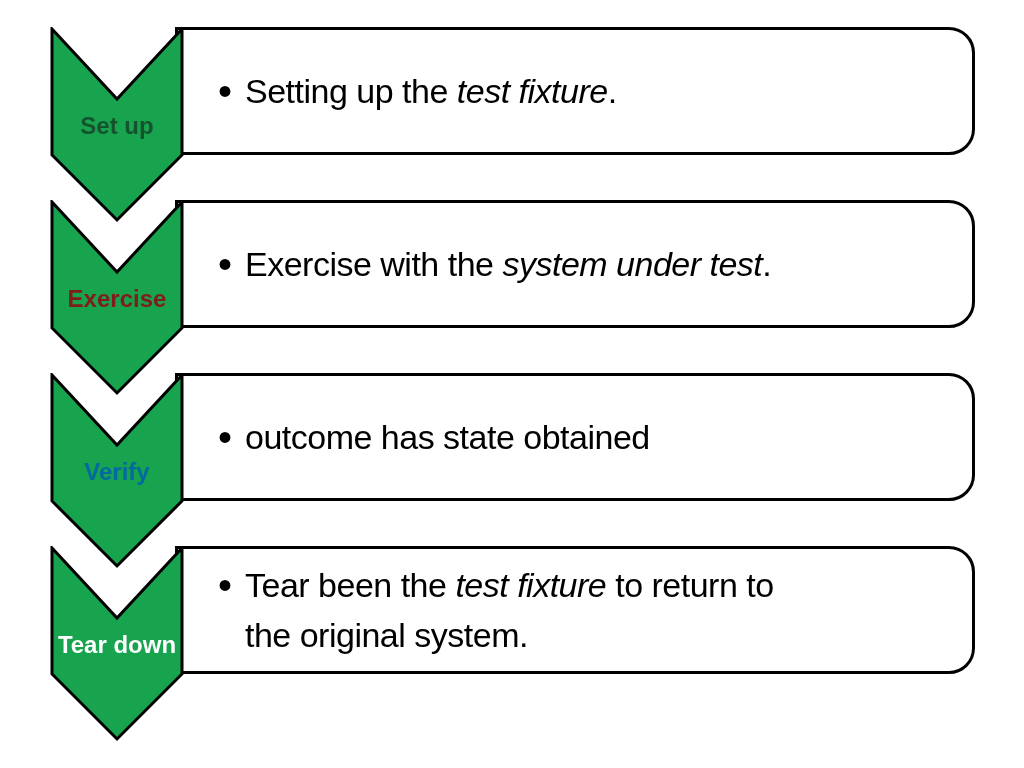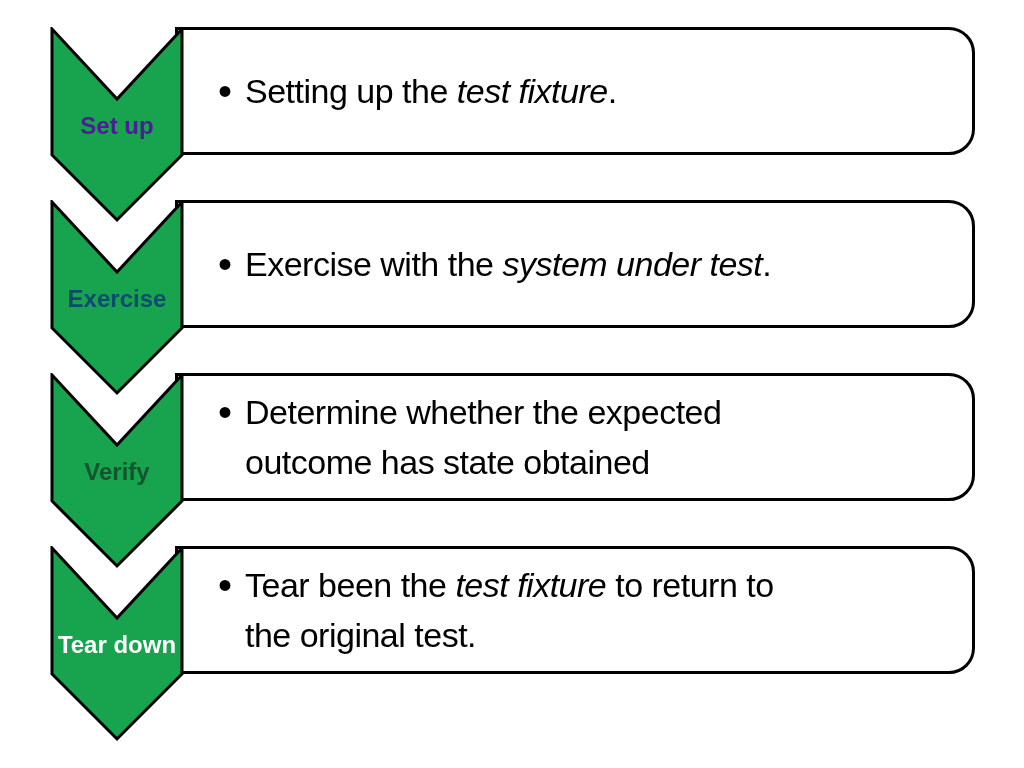--- a/index.html
+++ b/index.html
@@ -90,78 +90,77 @@
 </head>
 <body>
 
 <div id="canvas">
 
   <div class="row" style="top:27px">
     <svg class="chevron-svg" viewBox="0 0 134 196">
       <polygon class="chev-poly" points="2,2 67,72 132,2 132,128 67,193 2,128" fill="#18A34E" stroke="#000000" stroke-width="3" stroke-linejoin="miter"></polygon>
     </svg>
     <div class="chev-label-wrap">
-      <span class="chev-label" style="color: #4c1d95;">Set up</span>
+      <span class="chev-label" style="color: #14532d;">Set up</span>
     </div>
     <div class="box">
       <div class="bullet-item">
         <span class="bullet">•</span>
         <div class="lines">
             <div class="line"><span>Setting up the </span><span class="it">test fixture</span><span>.</span></div>
           </div>
       </div>
     </div>
   </div>
 
   <div class="row" style="top:200px">
     <svg class="chevron-svg" viewBox="0 0 134 196">
       <polygon class="chev-poly" points="2,2 67,72 132,2 132,128 67,193 2,128" fill="#18A34E" stroke="#000000" stroke-width="3" stroke-linejoin="miter"></polygon>
     </svg>
     <div class="chev-label-wrap">
-      <span class="chev-label" style="color: #0c4a6e;">Exercise</span>
+      <span class="chev-label" style="color: #7f1d1d;">Exercise</span>
     </div>
     <div class="box">
       <div class="bullet-item">
         <span class="bullet">•</span>
         <div class="lines">
             <div class="line"><span>Exercise with the </span><span class="it">system under test</span><span>.</span></div>
           </div>
       </div>
     </div>
   </div>
 
   <div class="row" style="top:373px">
     <svg class="chevron-svg" viewBox="0 0 134 196">
       <polygon class="chev-poly" points="2,2 67,72 132,2 132,128 67,193 2,128" fill="#18A34E" stroke="#000000" stroke-width="3" stroke-linejoin="miter"></polygon>
     </svg>
     <div class="chev-label-wrap">
-      <span class="chev-label" style="color: #14532d;">Verify</span>
+      <span class="chev-label" style="color: #0369a1;">Verify</span>
     </div>
     <div class="box">
       <div class="bullet-item">
         <span class="bullet">•</span>
         <div class="lines">
-            <div class="line"><span>Determine whether the expected</span></div>
             <div class="line"><span>outcome has state obtained</span></div>
           </div>
       </div>
     </div>
   </div>
 
   <div class="row" style="top:546px">
     <svg class="chevron-svg" viewBox="0 0 134 196">
       <polygon class="chev-poly" points="2,2 67,72 132,2 132,128 67,193 2,128" fill="#18A34E" stroke="#000000" stroke-width="3" stroke-linejoin="miter"></polygon>
     </svg>
     <div class="chev-label-wrap">
       <span class="chev-label" style="color: rgb(255, 255, 255);">Tear down</span>
     </div>
     <div class="box">
       <div class="bullet-item">
         <span class="bullet">•</span>
         <div class="lines">
             <div class="line"><span>Tear been the </span><span class="it">test fixture</span><span> to return to</span></div>
-            <div class="line"><span>the original test.</span></div>
+            <div class="line"><span>the original system.</span></div>
           </div>
       </div>
     </div>
   </div>
 
 </div>
 
 </body></html>

